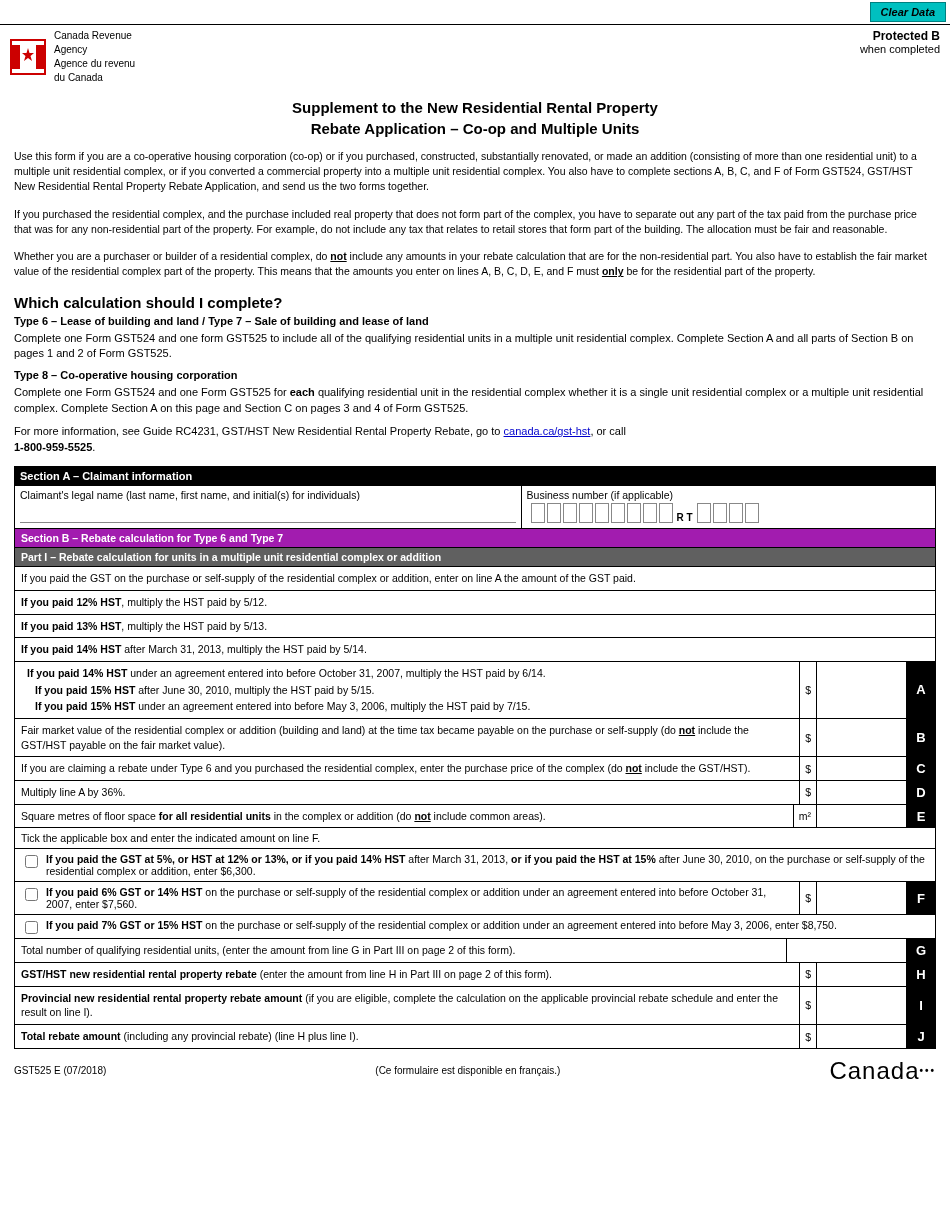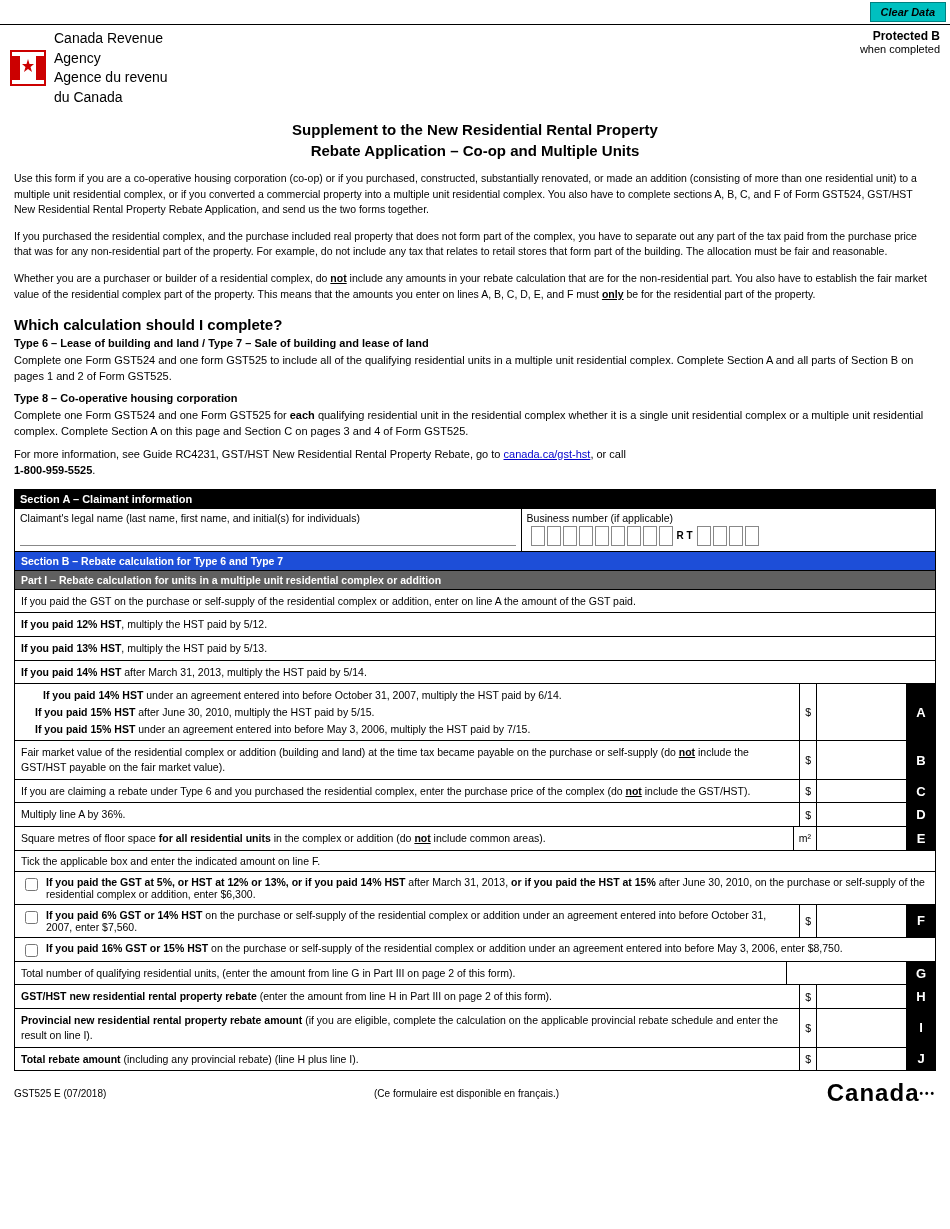--- a/index.html
+++ b/index.html
@@ -43,21 +43,21 @@
       height: 36px;
       border: 2px solid #cc0000;
       display: flex;
       align-items: center;
       justify-content: center;
       margin-right: 8px;
       font-size: 18px;
       color: #cc0000;
     }
     .agency-text {
-      font-size: 14px;
+      font-size: 10px;
       line-height: 1.4;
     }
     .protected-b {
       text-align: right;
       font-size: 11px;
       margin-left: auto;
     }
     .protected-b strong {
       font-size: 12px;
     }
@@ -92,21 +92,21 @@
     }
     .link { color: #0000cc; text-decoration: underline; }
     .bold { font-weight: bold; }
     .underline { text-decoration: underline; }
     .indent-row {
       padding-left: 20px;
     }
     
     .bn-area {
       display: flex;
-      align-items: center;
+      align-items: flex-end;
       gap: 2px;
       padding: 2px 4px;
     }
     .bn-cell {
       width: 14px;
       height: 20px;
       border: 1px solid #888;
       text-align: center;
       font-size: 10px;
     }
@@ -169,21 +169,21 @@
       border-top: none;
     }
     .fw-row {
       border-bottom: 1px solid #000;
       font-size: 10.5px;
     }
     .fw-row:last-child {
       border-bottom: none;
     }
     .fw-header {
-      background: #1d4ed8;
+      background: #a21caf;
       color: #fff;
       font-weight: bold;
       padding: 3px 6px;
     }
     .fw-subheader {
       background: #606060;
       color: #fff;
       font-weight: bold;
       padding: 3px 6px;
     }
@@ -361,21 +361,21 @@
 
   <div class="fw-row">
     <div class="fw-text indent-row">
       <span class="bold">If you paid 14% HST</span> after March 31, 2013, multiply the HST paid by 5/14.
     </div>
   </div>
 
   <div class="fw-row">
     <div class="fw-content">
       <div class="fw-text">
-        <div style="margin-left:22px"><span class="bold">If you paid 14% HST</span> under an agreement entered into before October 31, 2007, multiply the HST paid by 6/14.</div>
+        <div style="margin-left:6px"><span class="bold">If you paid 14% HST</span> under an agreement entered into before October 31, 2007, multiply the HST paid by 6/14.</div>
         <div style="margin-left:14px; margin-top:2px"><span class="bold">If you paid 15% HST</span> after June 30, 2010, multiply the HST paid by 5/15.</div>
         <div style="margin-left:14px; margin-top:2px"><span class="bold">If you paid 15% HST</span> under an agreement entered into before May 3, 2006, multiply the HST paid by 7/15.</div>
       </div>
       <div class="fw-right">
         <div class="fw-dollar">$</div>
         <input class="fw-input" type="text" style="">
         <div class="fw-letter">A</div>
       </div>
     </div>
   </div>
@@ -444,21 +444,21 @@
       <div class="fw-right">
         <div class="fw-dollar">$</div>
         <input class="fw-input" type="text" style="">
         <div class="fw-letter">F</div>
       </div>
     </div>
 
     <div style="display:flex; align-items:flex-start; padding: 4px 6px 4px 10px; border-top:1px solid #000;">
       <input type="checkbox" style="margin-right: 8px; margin-top: 2px; flex-shrink: 0;">
       <div>
-        <span class="bold">If you paid 16% GST or 15% HST</span> on the purchase or self-supply of the residential complex or addition under an agreement entered into before May 3, 2006, enter $8,750.
+        <span class="bold">If you paid 7% GST or 15% HST</span> on the purchase or self-supply of the residential complex or addition under an agreement entered into before May 3, 2006, enter $8,750.
       </div>
     </div>
   </div>
 
   <div class="fw-row">
     <div class="fw-content">
       <div class="fw-text">Total number of qualifying residential units, (enter the amount from line G in Part III on page 2 of this form).</div>
       <div class="fw-right-no-dollar" style="display:flex; align-items:stretch; border-left:1px solid #000;">
         <input class="fw-input-only" type="text" style="width: 120px;">
         <div class="fw-letter">G</div>
@@ -498,16 +498,16 @@
       </div>
     </div>
   </div>
 
 </div>
 
 <div class="footer-row">
   <div>GST525 E (07/2018)</div>
   <div>(Ce formulaire est disponible en français.)</div>
   <div class="canada-wordmark">
-    <span style="font-size:24px; font-weight:700; letter-spacing:1px;">Canada</span>
+    <span style="font-size:24px; font-weight:400; letter-spacing:1px;">Canada</span>
       <sup style="font-size:10px; font-weight:bold; letter-spacing:2px;">•••</sup>
   </div>
 </div>
 
 </body></html>

